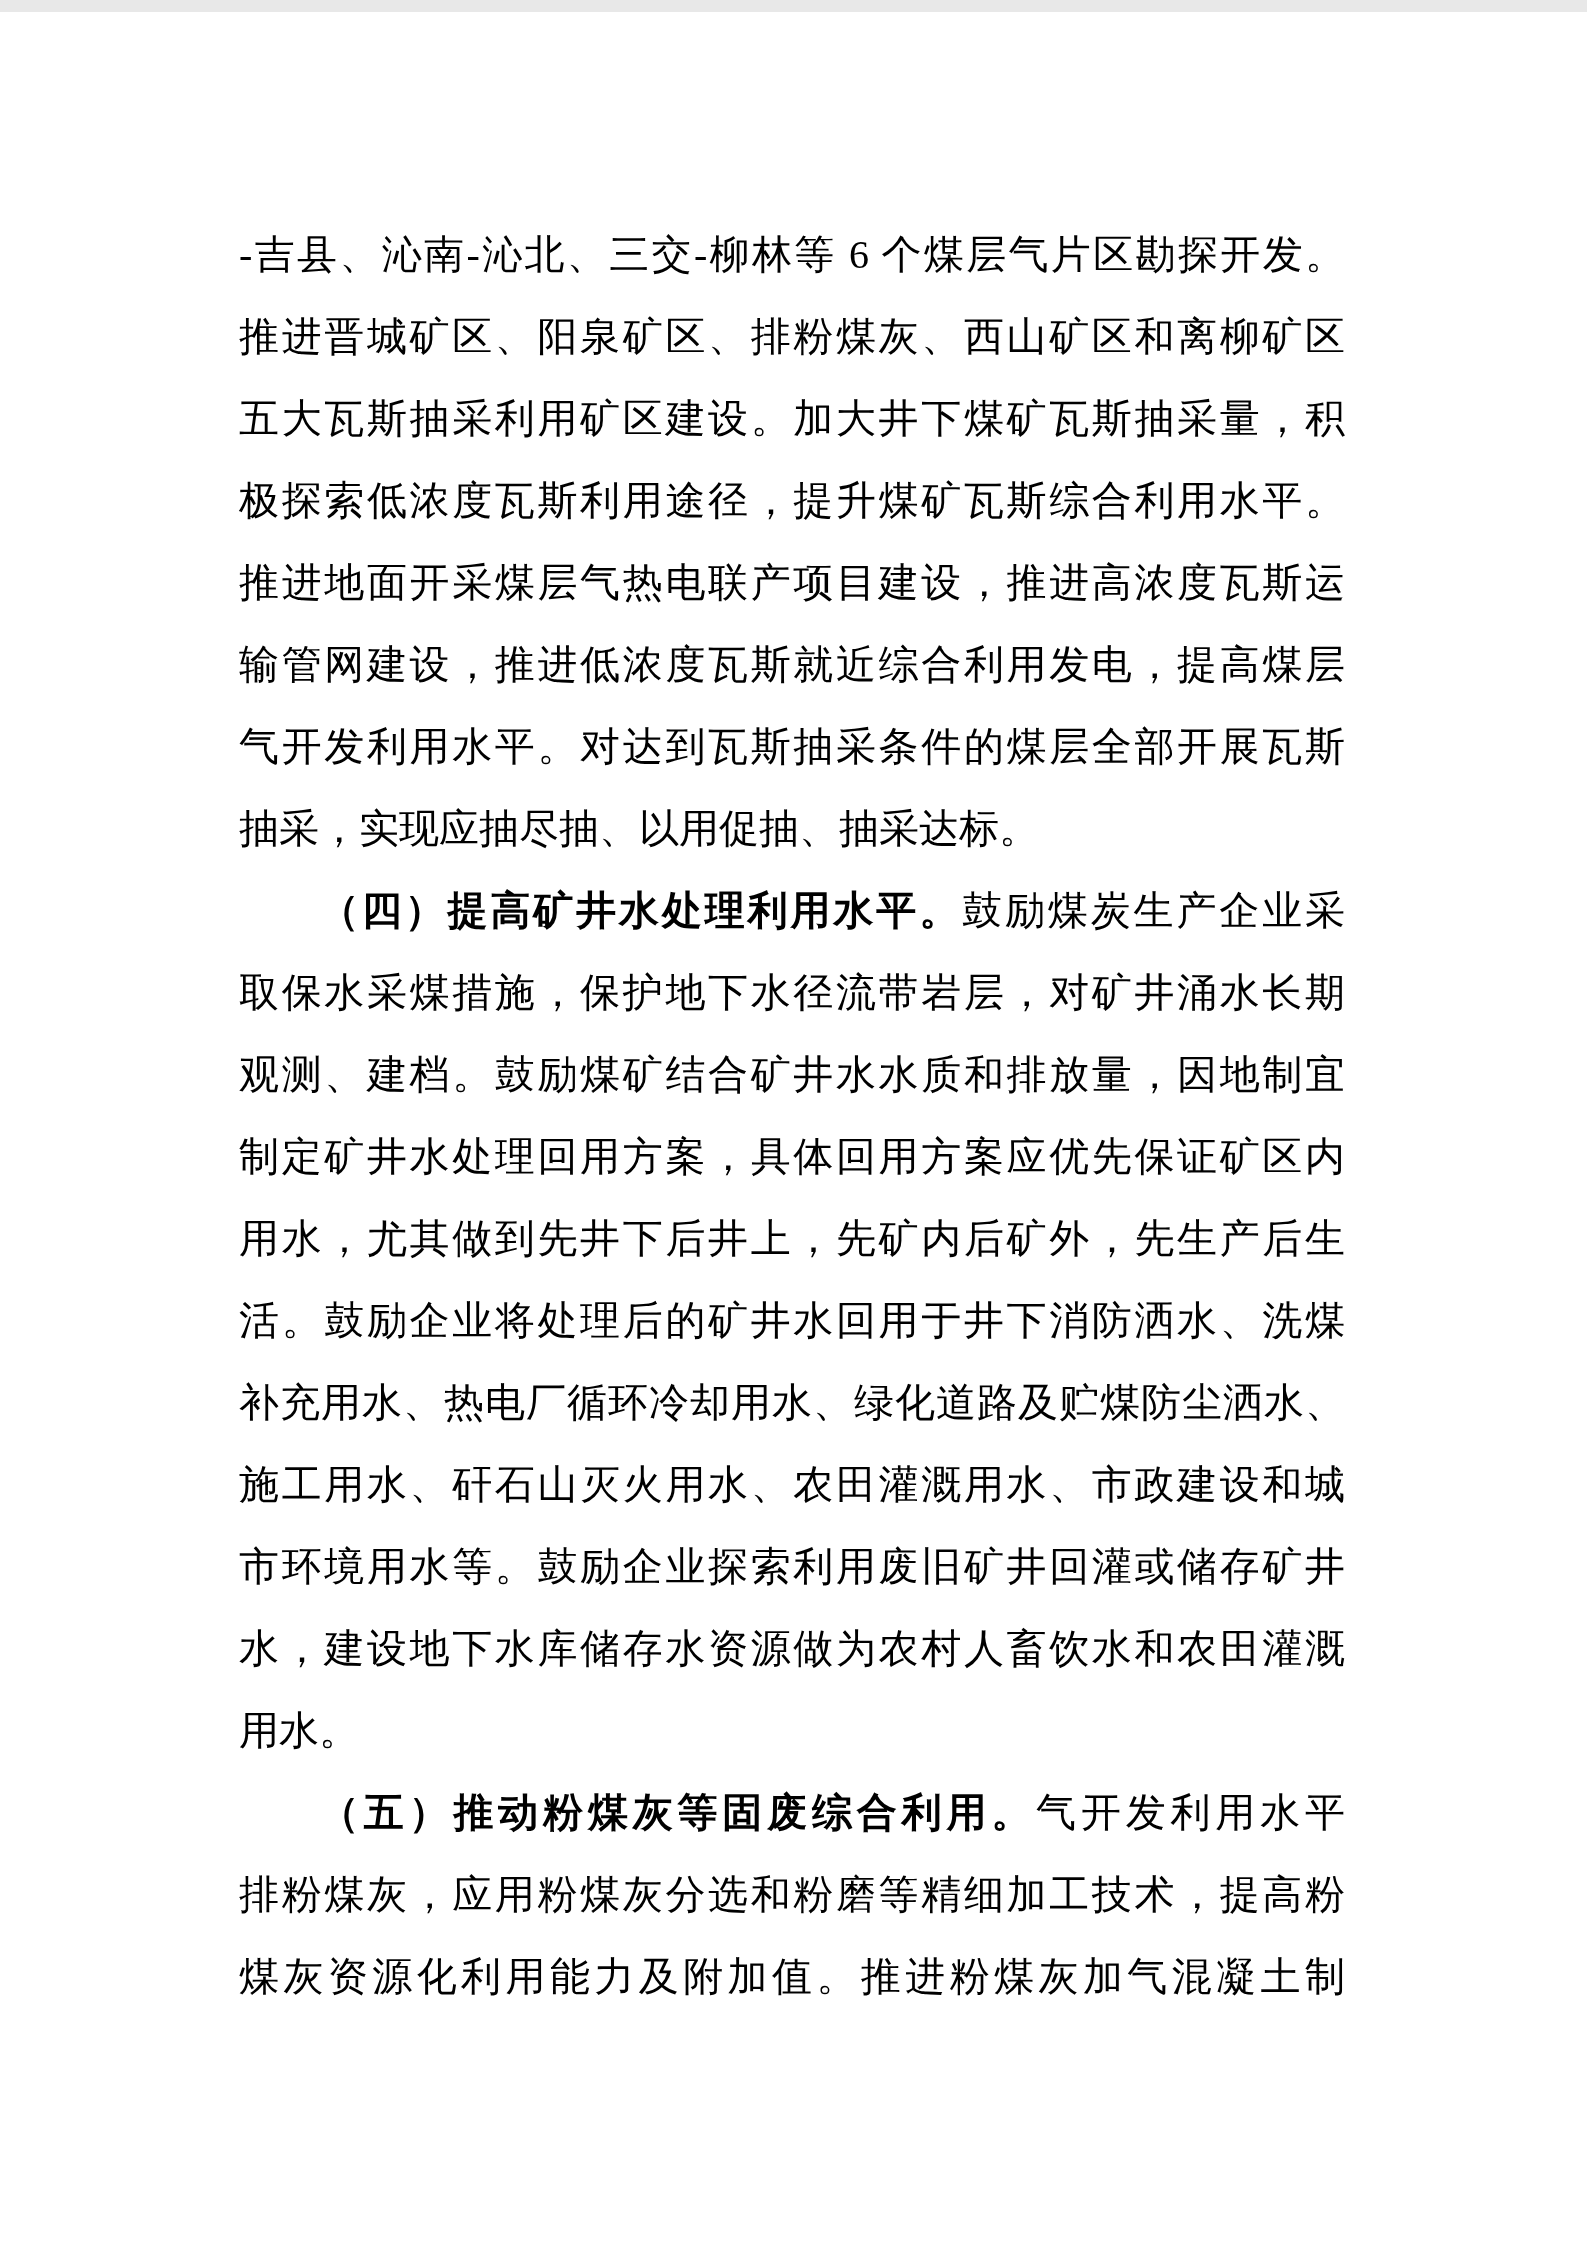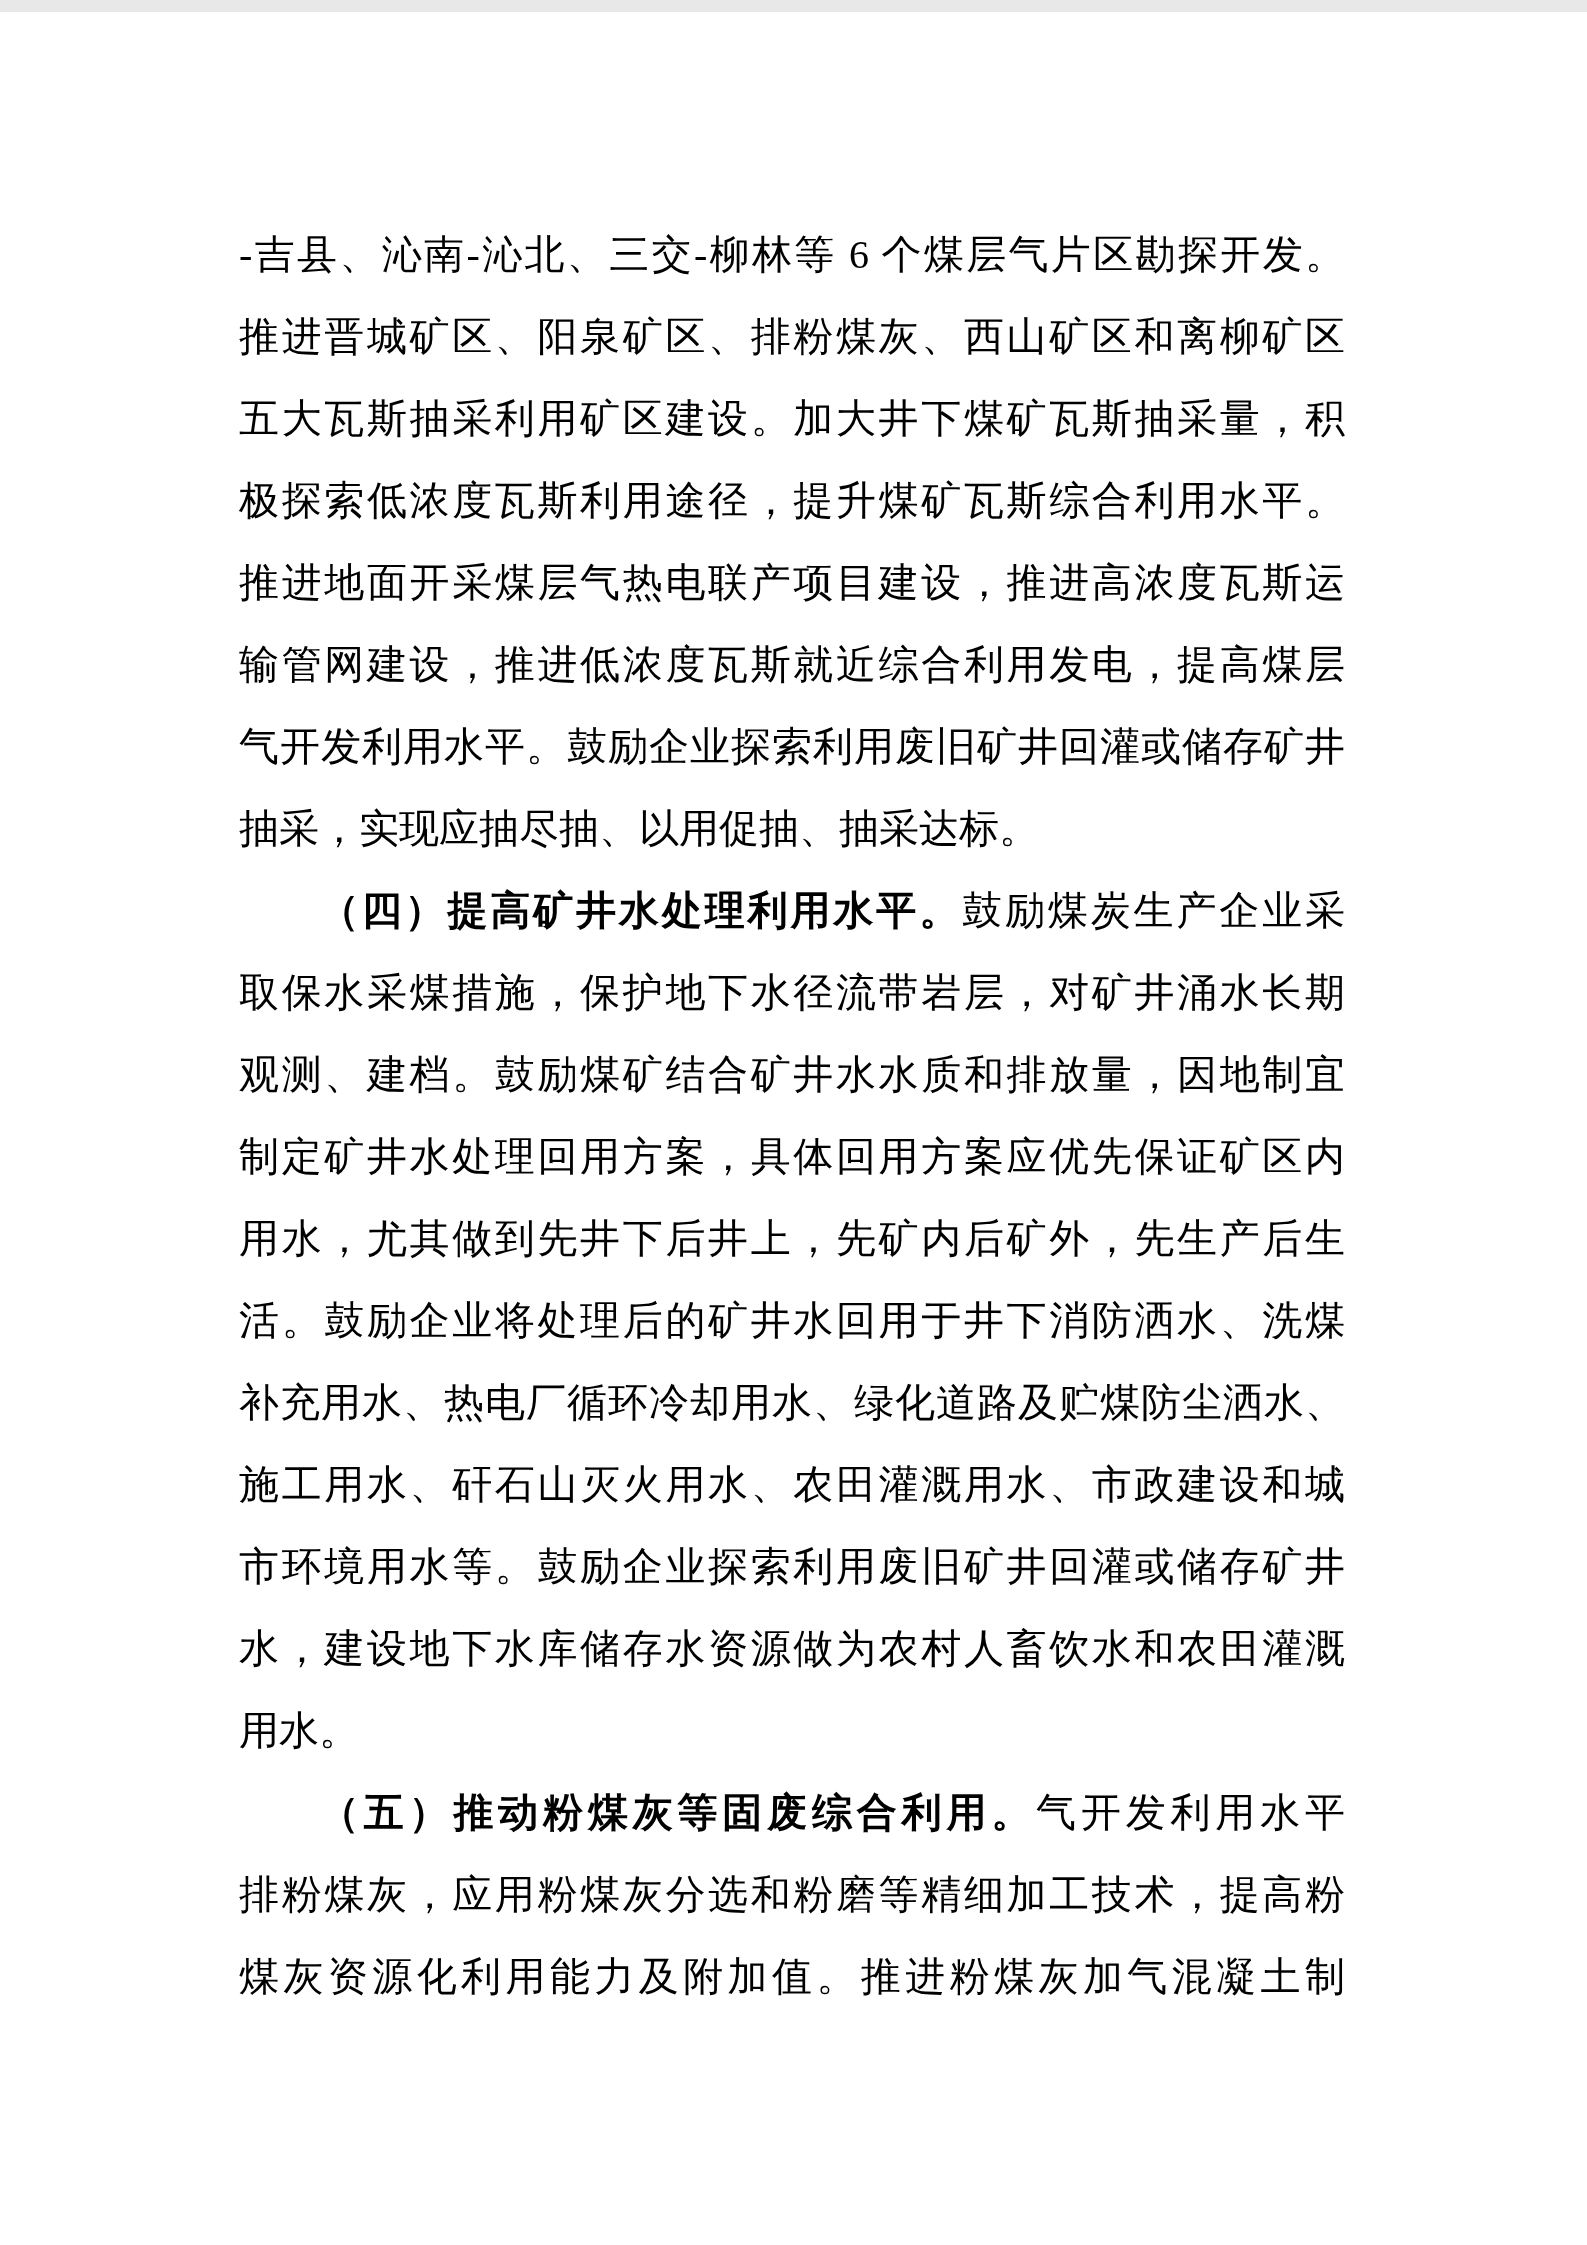--- a/index.html
+++ b/index.html
@@ -53,21 +53,21 @@
 
 <div class="page">
   <div class="text-block" id="text-block" style="color: rgb(0, 0, 0);">
       <div>
         <div class="line"><span class="seg-normal">-吉县、沁南-沁北、三交-柳林等 6 个煤层气片区勘探开发。</span></div>
         <div class="line"><span class="seg-normal">推进晋城矿区、阳泉矿区、排粉煤灰、西山矿区和离柳矿区</span></div>
         <div class="line"><span class="seg-normal">五大瓦斯抽采利用矿区建设。加大井下煤矿瓦斯抽采量，积</span></div>
         <div class="line"><span class="seg-normal">极探索低浓度瓦斯利用途径，提升煤矿瓦斯综合利用水平。</span></div>
         <div class="line"><span class="seg-normal">推进地面开采煤层气热电联产项目建设，推进高浓度瓦斯运</span></div>
         <div class="line"><span class="seg-normal">输管网建设，推进低浓度瓦斯就近综合利用发电，提高煤层</span></div>
-        <div class="line"><span class="seg-normal">气开发利用水平。鼓励企业探索利用废旧矿井回灌或储存矿井</span></div>
+        <div class="line"><span class="seg-normal">气开发利用水平。对达到瓦斯抽采条件的煤层全部开展瓦斯</span></div>
         <div class="line flush"><span class="seg-normal">抽采，实现应抽尽抽、以用促抽、抽采达标。</span></div>
       </div>
       <div>
         <div class="line indent"><span class="seg-bold">（四）提高矿井水处理利用水平。</span><span class="seg-normal">鼓励煤炭生产企业采</span></div>
         <div class="line"><span class="seg-normal">取保水采煤措施，保护地下水径流带岩层，对矿井涌水长期</span></div>
         <div class="line"><span class="seg-normal">观测、建档。鼓励煤矿结合矿井水水质和排放量，因地制宜</span></div>
         <div class="line"><span class="seg-normal">制定矿井水处理回用方案，具体回用方案应优先保证矿区内</span></div>
         <div class="line"><span class="seg-normal">用水，尤其做到先井下后井上，先矿内后矿外，先生产后生</span></div>
         <div class="line"><span class="seg-normal">活。鼓励企业将处理后的矿井水回用于井下消防洒水、洗煤</span></div>
         <div class="line"><span class="seg-normal">补充用水、热电厂循环冷却用水、绿化道路及贮煤防尘洒水、</span></div>

